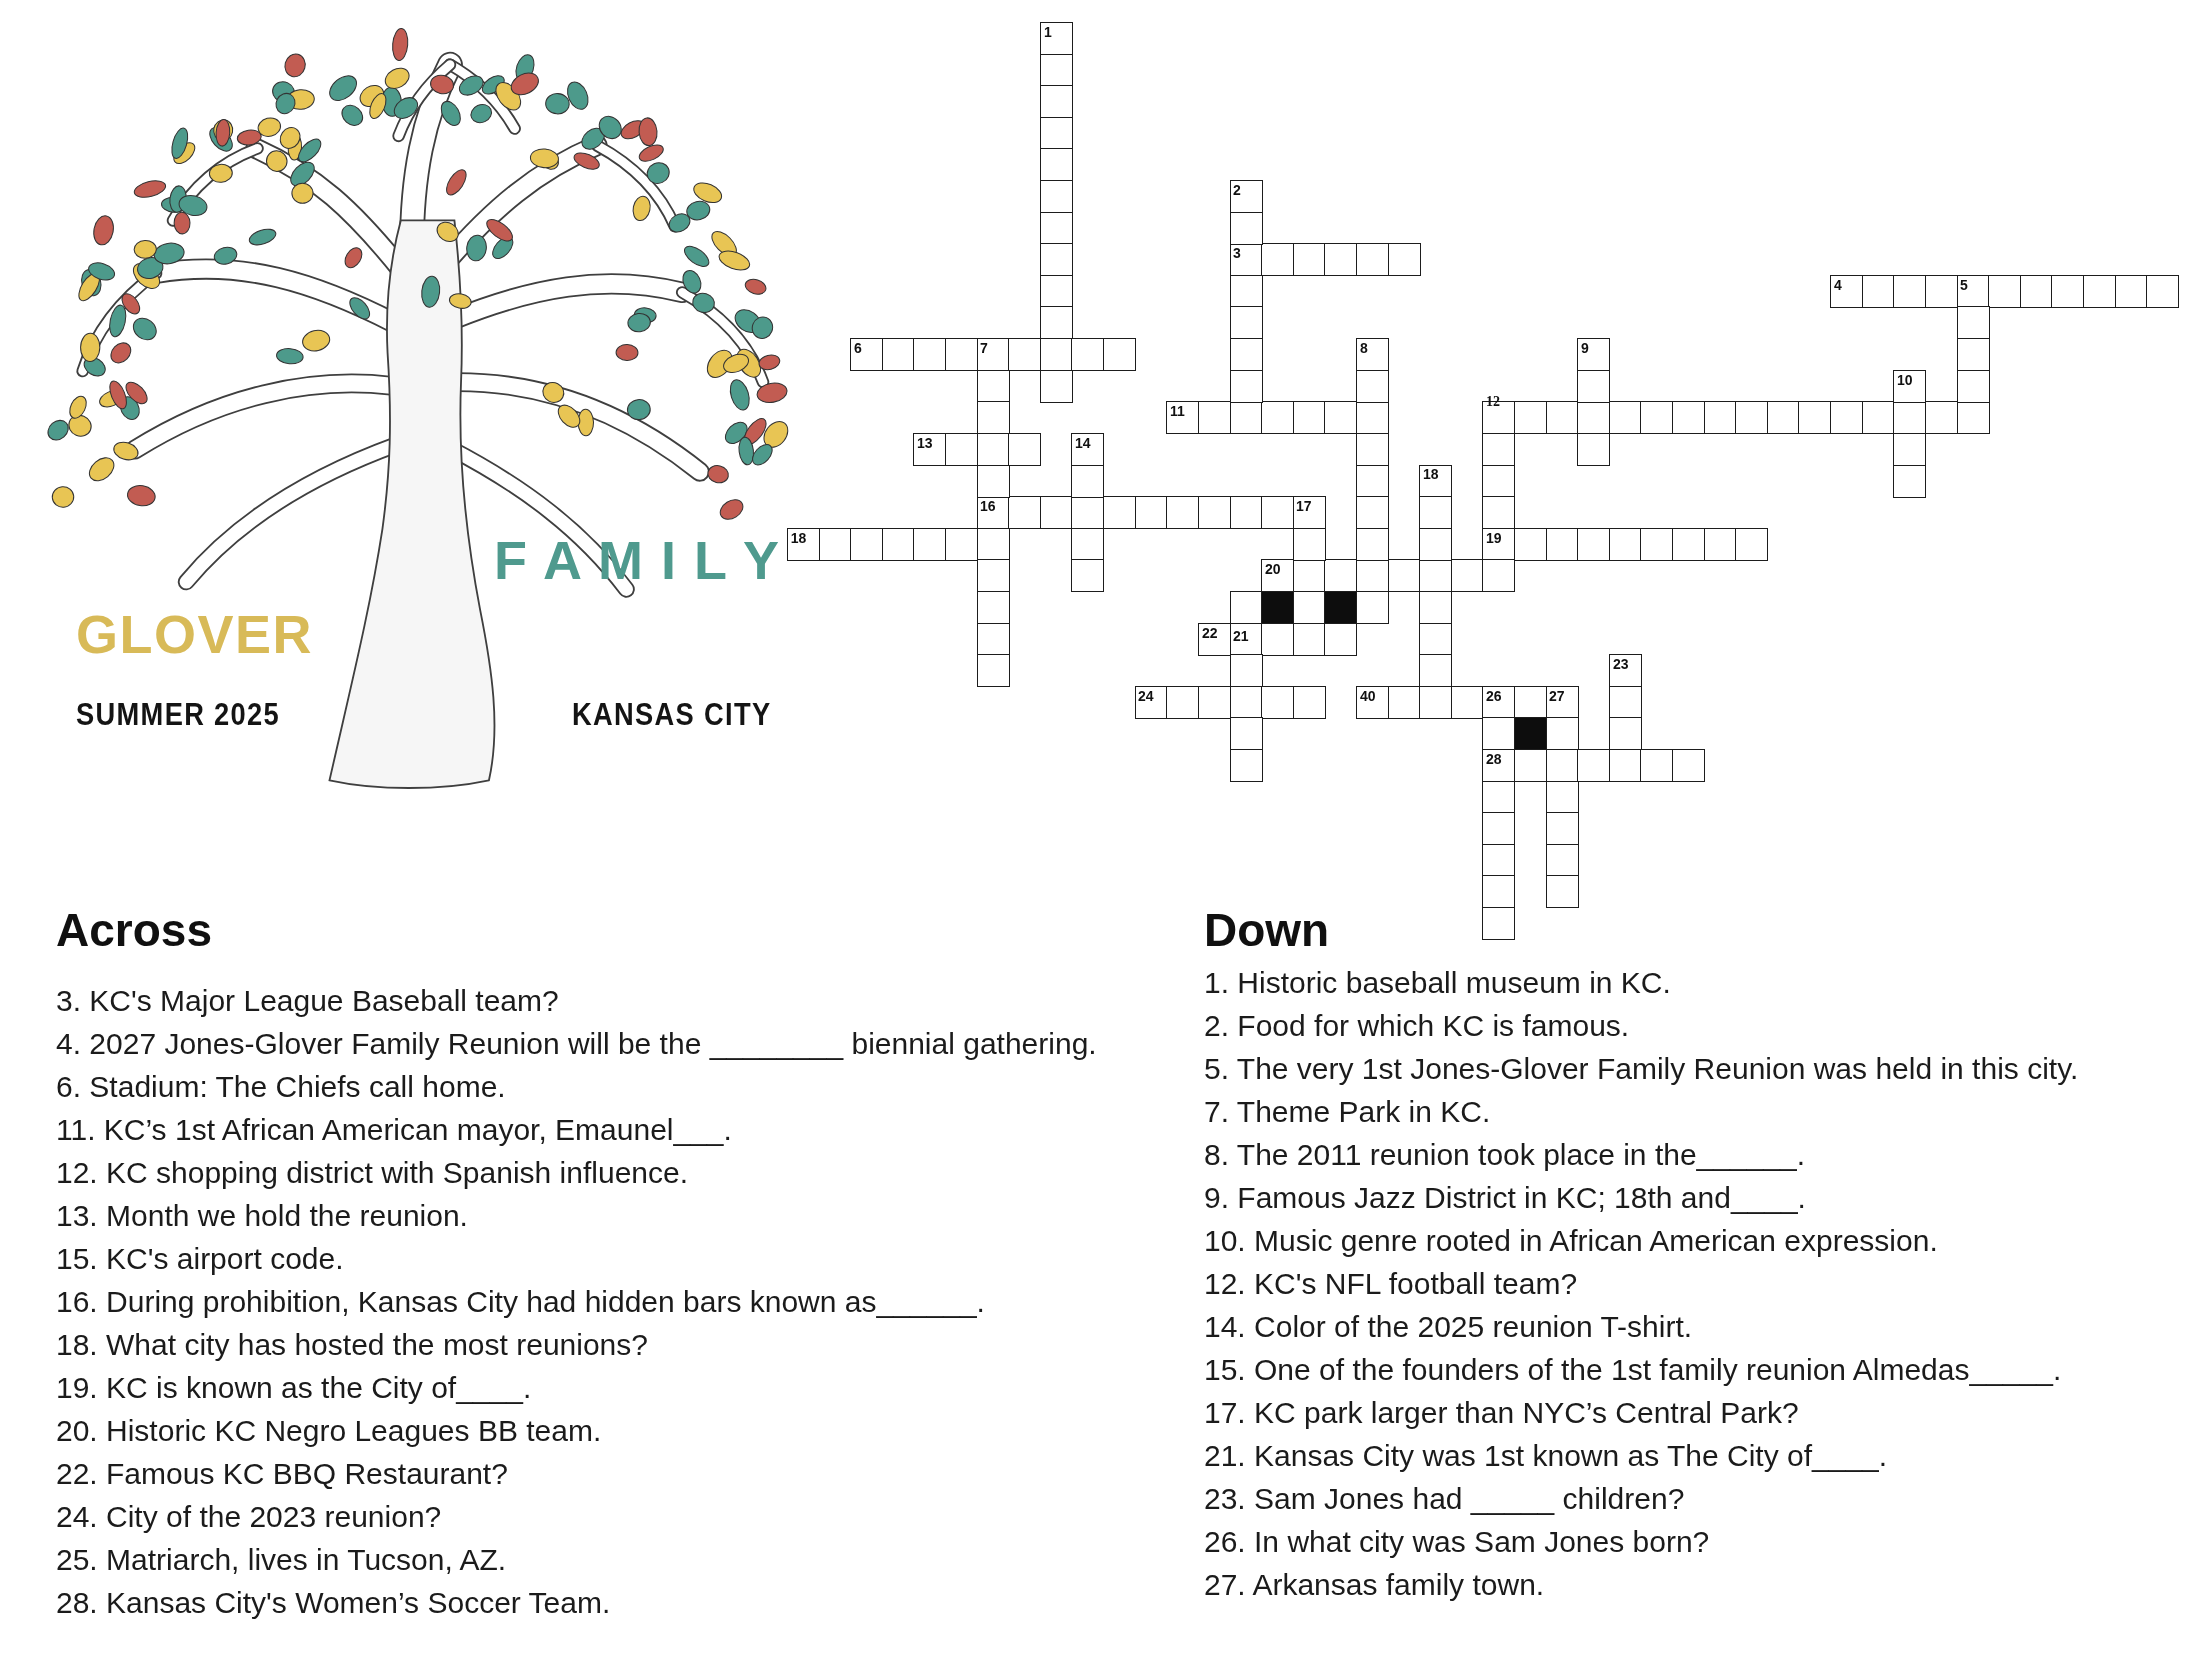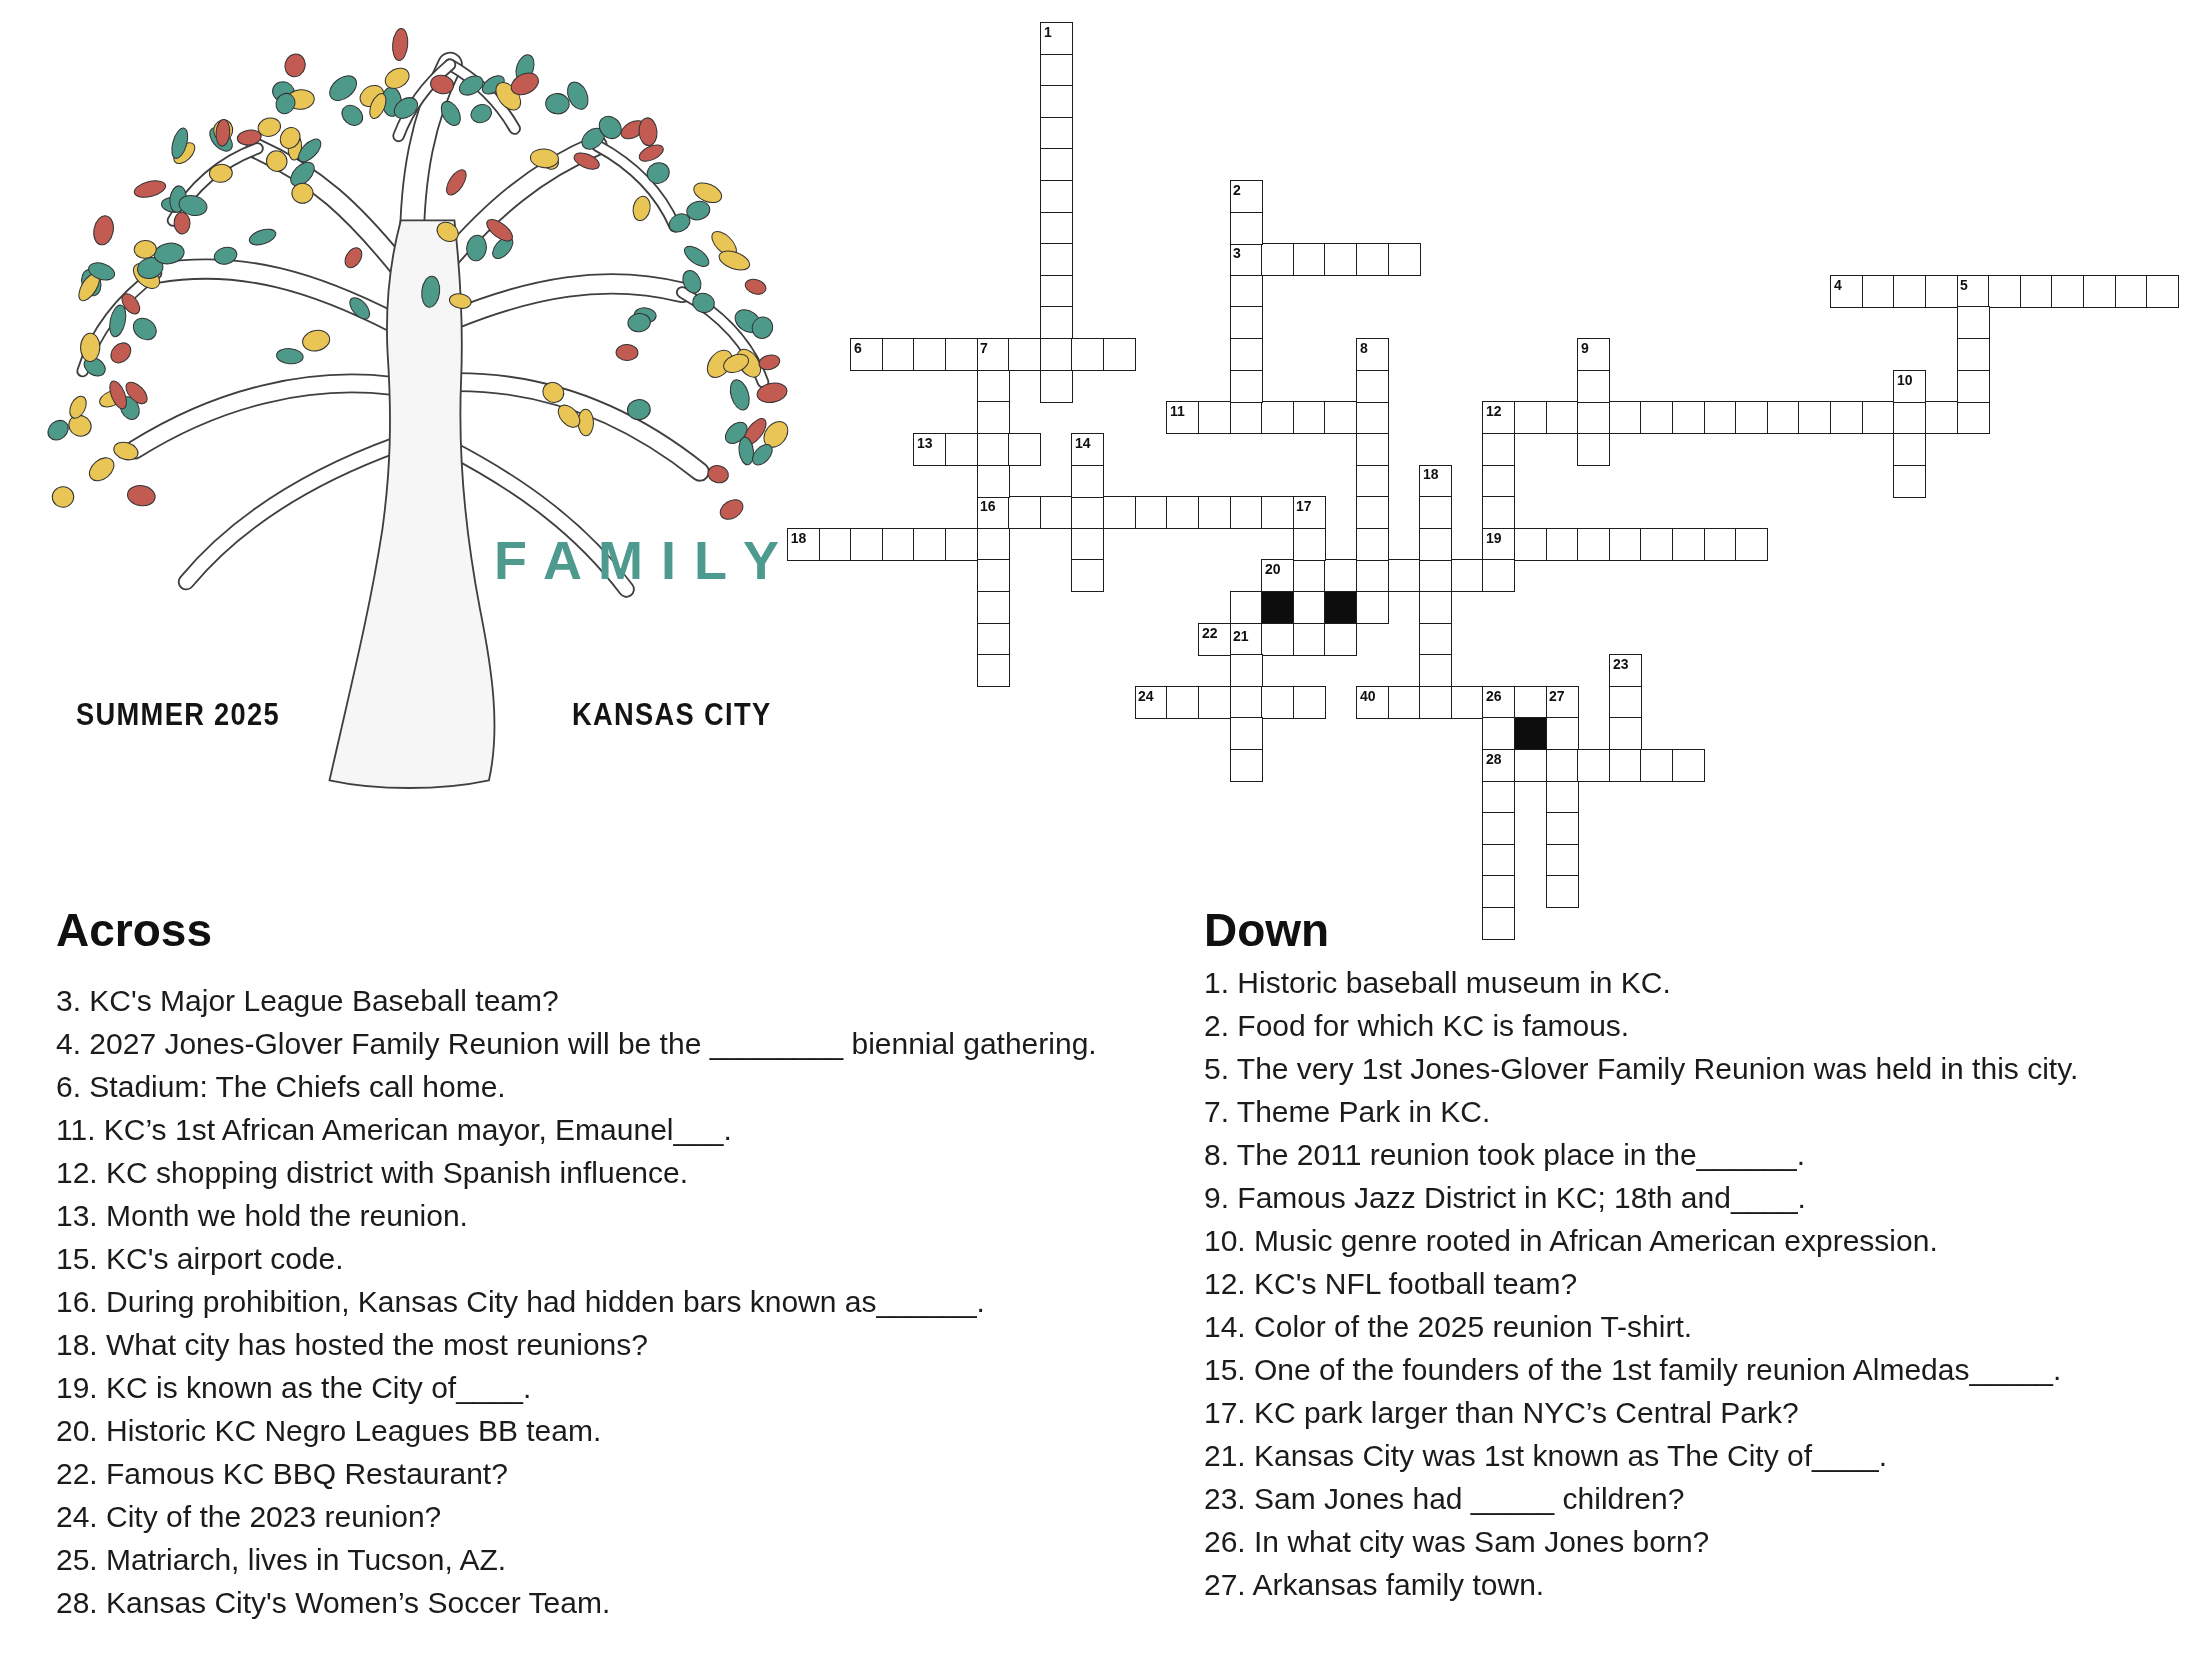--- a/index.html
+++ b/index.html
@@ -180,20 +180,21 @@
         <ellipse cx="796.8" cy="575.0" rx="18.0" ry="10.5" transform="rotate(89 796.8 575.0)" fill="#e8c554" stroke="#333" stroke-width="1.4"></ellipse>
         <ellipse cx="160.3" cy="537.4" rx="20.1" ry="9.1" transform="rotate(68 160.3 537.4)" fill="#c25c52" stroke="#333" stroke-width="1.4"></ellipse>
         <ellipse cx="620.6" cy="248.2" rx="19.5" ry="9.5" transform="rotate(123 620.6 248.2)" fill="#c25c52" stroke="#333" stroke-width="1.4"></ellipse>
         <ellipse cx="869.4" cy="439.1" rx="15.3" ry="12.4" transform="rotate(173 869.4 439.1)" fill="#4d9a8b" stroke="#333" stroke-width="1.4"></ellipse>
         <ellipse cx="421.0" cy="204.8" rx="19.3" ry="9.8" transform="rotate(134 421.0 204.8)" fill="#4d9a8b" stroke="#333" stroke-width="1.4"></ellipse>
         <ellipse cx="774.0" cy="566.5" rx="17.7" ry="11.3" transform="rotate(47 774.0 566.5)" fill="#e8c554" stroke="#333" stroke-width="1.4"></ellipse>
         <ellipse cx="513.8" cy="144.3" rx="18.0" ry="9.2" transform="rotate(113 513.8 144.3)" fill="#e8c554" stroke="#333" stroke-width="1.4"></ellipse>
       </g>
   </svg>
 
+  <div class="logo-line" style="left: 76px; top: 597px; color: rgb(216, 186, 88);">GLOVER</div>
   <div class="logo-line" style="left: 494px; top: 523px; color: rgb(79, 154, 142);">F A M I L Y</div>
   <div class="logo-sub" style="left:76px;top:697px;">SUMMER 2025</div>
   <div class="logo-sub" style="left:572px;top:697px;">KANSAS CITY</div>
 
   <div id="grid" style="left: 787px; top: 22px;">
       <div class="cell" style="left: 443px; top: 221px; border-color: rgb(29, 29, 29);"></div>
       <div class="cell" style="left: 474px; top: 221px; border-color: rgb(29, 29, 29);"></div>
       <div class="cell" style="left: 506px; top: 221px; border-color: rgb(29, 29, 29);"></div>
       <div class="cell" style="left: 537px; top: 221px; border-color: rgb(29, 29, 29);"></div>
       <div class="cell" style="left: 569px; top: 221px; border-color: rgb(29, 29, 29);"></div>
@@ -385,21 +386,21 @@
       <div class="cellnum" style="left: 446px; top: 161px;">2</div>
       <div class="cellnum" style="left: 446px; top: 224px;">3</div>
       <div class="cellnum" style="left: 1047px; top: 256px;">4</div>
       <div class="cellnum" style="left: 1173px; top: 256px;">5</div>
       <div class="cellnum" style="left: 67px; top: 319px;">6</div>
       <div class="cellnum" style="left: 193px; top: 319px;">7</div>
       <div class="cellnum" style="left: 573px; top: 319px;">8</div>
       <div class="cellnum" style="left: 794px; top: 319px;">9</div>
       <div class="cellnum" style="left: 1110px; top: 351px;">10</div>
       <div class="cellnum" style="left: 383px; top: 382px;">11</div>
-      <div class="cellnum" style="left: 699px; top: 382px;">12</div>
+      <div class="cellnum" style="left: 699px; top: 373px; font-family: Liberation Serif, serif;">12</div>
       <div class="cellnum" style="left: 130px; top: 414px;">13</div>
       <div class="cellnum" style="left: 288px; top: 414px;">14</div>
       <div class="cellnum" style="left: 636px; top: 445px;">18</div>
       <div class="cellnum" style="left: 193px; top: 477px;">16</div>
       <div class="cellnum" style="left: 509px; top: 477px;">17</div>
       <div class="cellnum" style="left: 3.7px; top: 509px;">18</div>
       <div class="cellnum" style="left: 699px; top: 509px;">19</div>
       <div class="cellnum" style="left: 478px; top: 540px;">20</div>
       <div class="cellnum" style="left: 446px; top: 572px; margin-top: 35px;">21</div>
       <div class="cellnum" style="left: 415px; top: 604px;">22</div>

